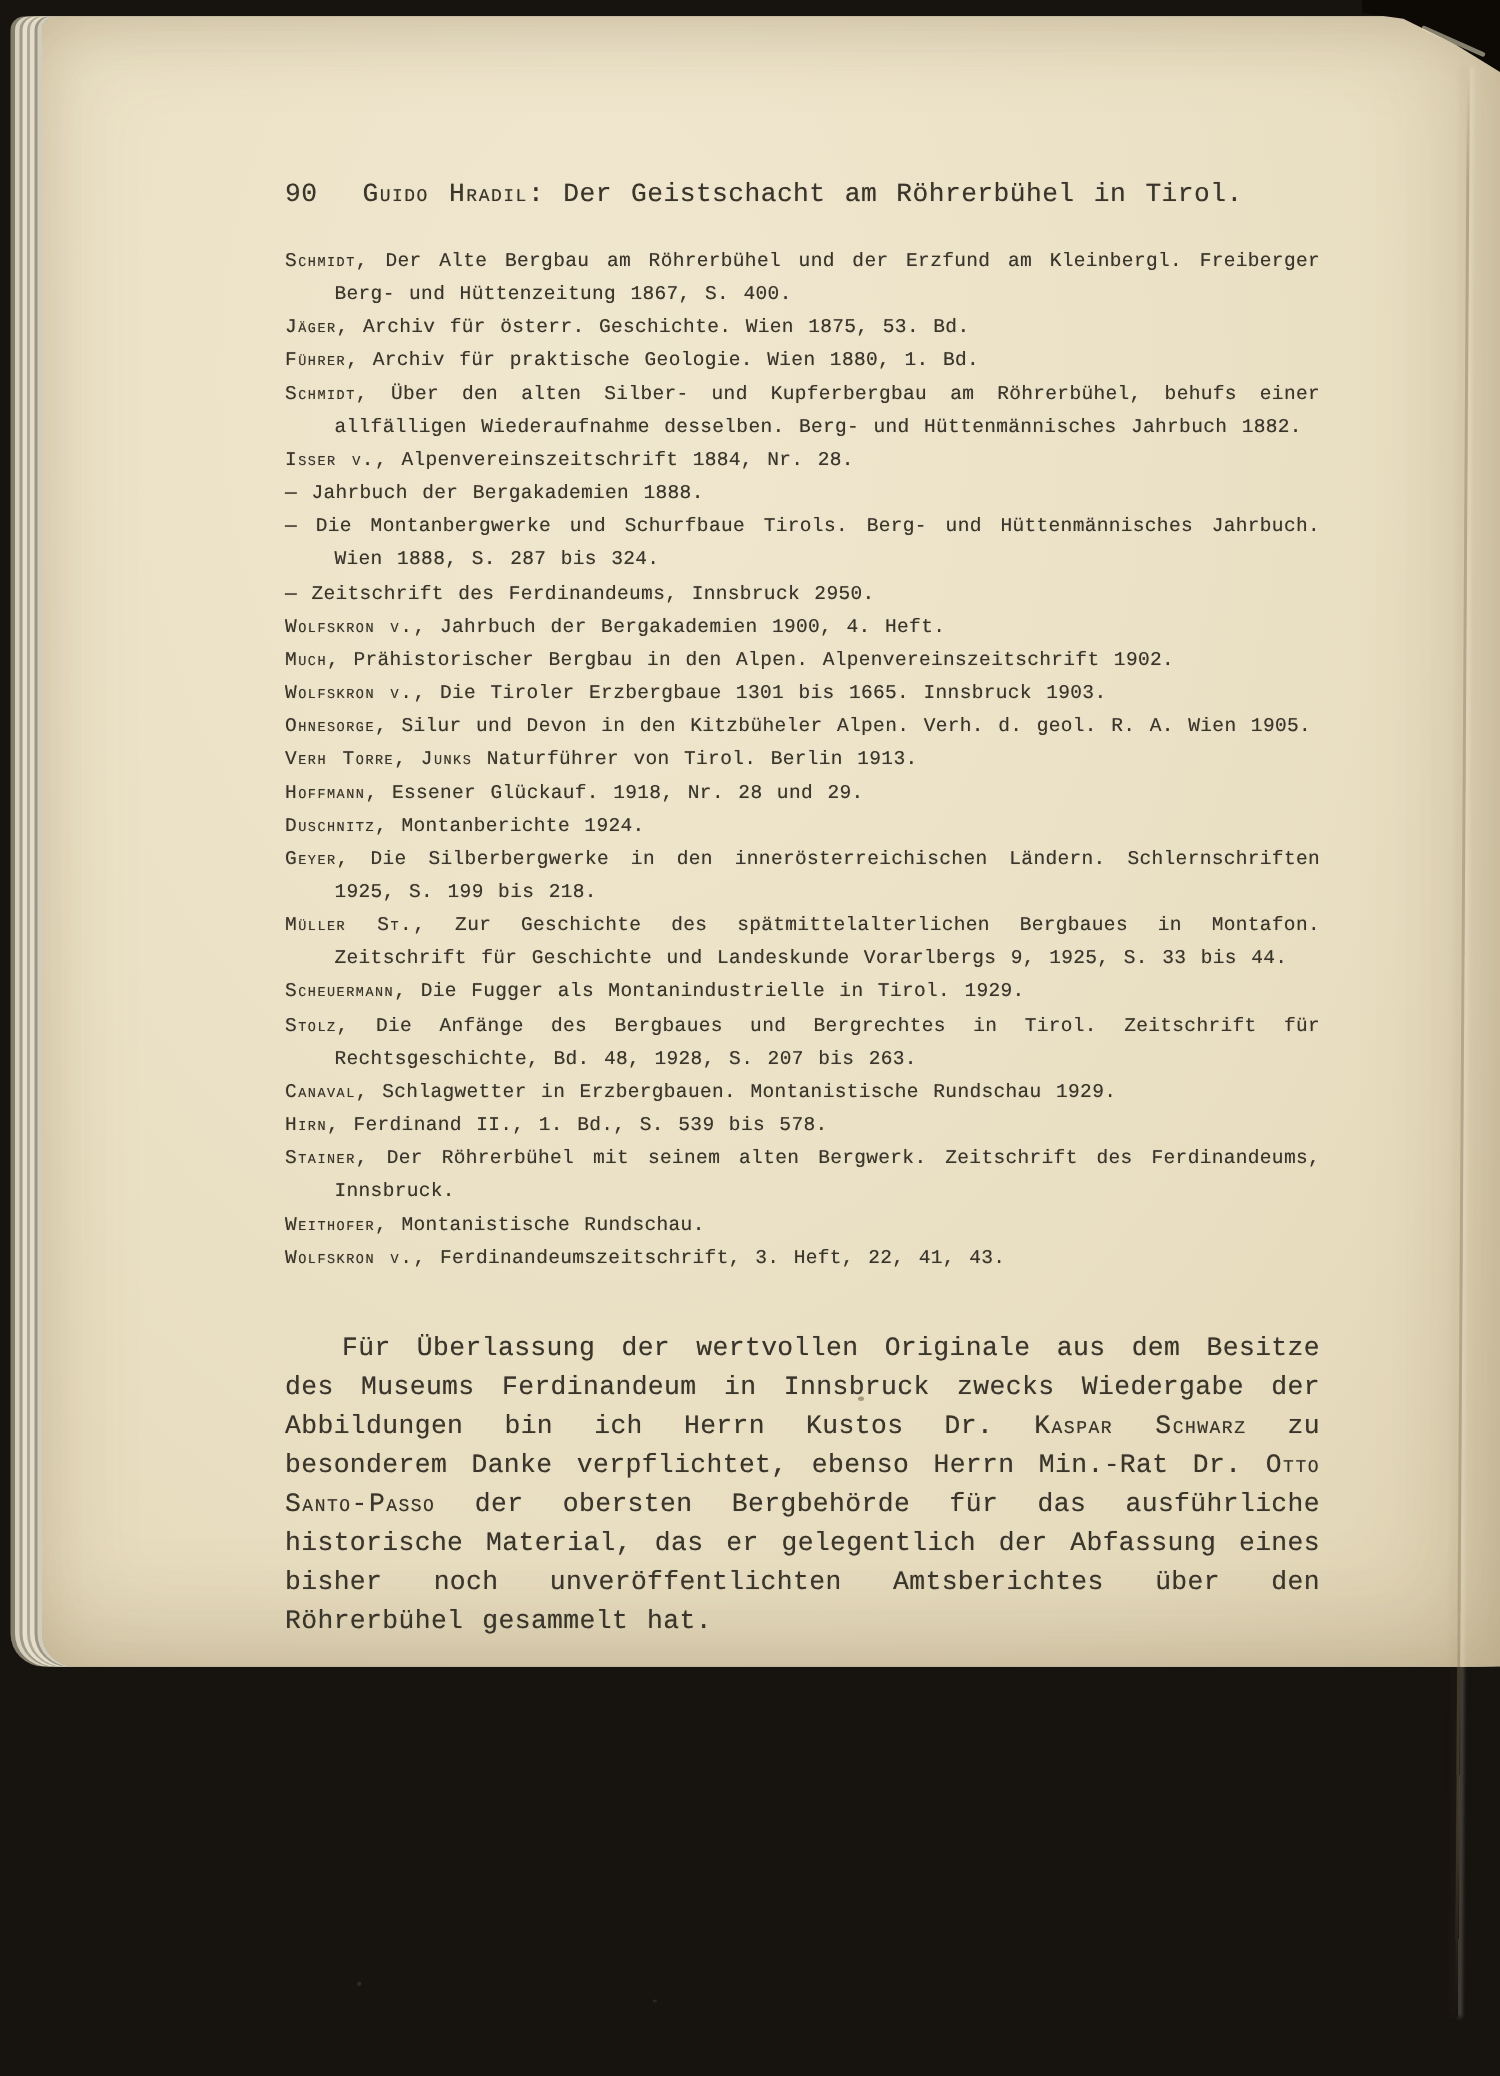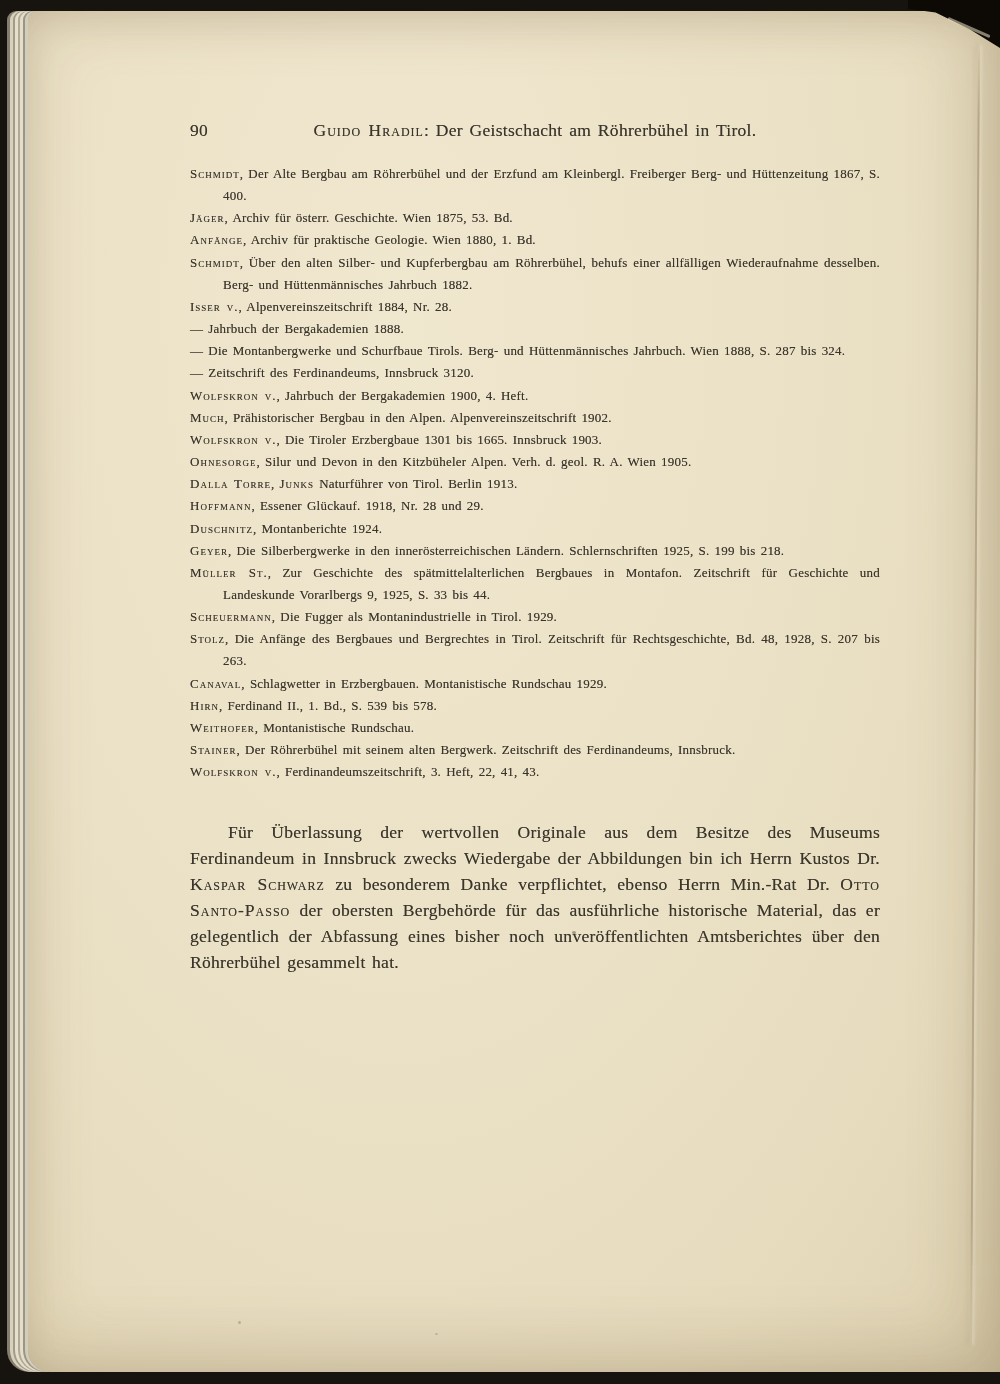--- a/index.html
+++ b/index.html
@@ -6,36 +6,37 @@
   body{
     width:1000px;height:1384px;
     background:#17130e;
     font-family:"Liberation Serif", serif;
     overflow:hidden;
   }
   .scene{position:relative;width:1000px;height:1384px;background:#17130e;overflow:hidden;}
 
   
   .page{
-    position:absolute;left:28px;top:11px;width:972px;height:1361px;
+    position:absolute;left:28px;top:11px;width:972px;height:1100px;
     background:
       radial-gradient(ellipse at 38% 22%, #f0e7cf 0%, #ebe1c6 48%, #e6dbbd 78%, #ddd1b1 100%);
     border-radius:9px 0 0 22px;
     box-shadow:
       -3px 0 0 #d2ccbc,
       -5px 0 0 #9b9583,
       -8px 0 0 #e4ddca,
       -10px 0 0 #b0a995,
       -13px 0 0 #e6dfcc,
       -15px 0 0 #a29b88,
       -18px 0 0 #d8d1bf,
       -21px 0 0 #857f6d,
       inset 0 0 70px rgba(125,104,62,.14),
       inset -25px -18px 70px rgba(110,90,55,.18),
       inset 0 10px 30px rgba(130,110,70,.12);
+    font-family: Liberation Mono, monospace;
   }
 
   
   .crease{
     position:absolute;left:946px;top:34px;height:1300px;width:2px;
     background:linear-gradient(to bottom,
       rgba(130,114,82,0) 0%, rgba(130,114,82,.42) 6%,
       rgba(130,114,82,.38) 90%, rgba(130,114,82,0) 100%);
     box-shadow:2px 0 3px rgba(255,253,240,.35), -3px 0 4px rgba(120,100,70,.12);
     transform:rotate(.35deg);
@@ -99,41 +100,41 @@
 
     <div class="content">
       <div class="header-row">
         <span class="pagenum">90</span>
         <span class="running-title"><span class="sc">Guido Hradil</span>: Der Geistschacht am Röhrerbühel in Tirol.</span>
       </div>
 
       <ul class="biblio">
           <li><span class="sc">Schmidt</span>, Der Alte Bergbau am Röhrerbühel und der Erzfund am Kleinbergl. Freiberger Berg- und Hüttenzeitung 1867, S. 400.</li>
           <li><span class="sc">Jäger</span>, Archiv für österr. Geschichte. Wien 1875, 53. Bd.</li>
-          <li><span class="sc">Anfänge</span>, Archiv für praktische Geologie. Wien 1880, 1. Bd.</li>
+          <li><span class="sc">Führer</span>, Archiv für praktische Geologie. Wien 1880, 1. Bd.</li>
           <li><span class="sc">Schmidt</span>, Über den alten Silber- und Kupferbergbau am Röhrerbühel, behufs einer allfälligen Wiederaufnahme desselben. Berg- und Hüttenmännisches Jahrbuch 1882.</li>
           <li><span class="sc">Isser v.</span>, Alpenvereinszeitschrift 1884, Nr. 28.</li>
           <li>— Jahrbuch der Bergakademien 1888.</li>
           <li>— Die Montanbergwerke und Schurfbaue Tirols. Berg- und Hüttenmännisches Jahrbuch. Wien 1888, S. 287 bis 324.</li>
-          <li>— Zeitschrift des Ferdinandeums, Innsbruck 3120.</li>
+          <li>— Zeitschrift des Ferdinandeums, Innsbruck 2950.</li>
           <li><span class="sc">Wolfskron v.</span>, Jahrbuch der Bergakademien 1900, 4. Heft.</li>
           <li><span class="sc">Much</span>, Prähistorischer Bergbau in den Alpen. Alpenvereinszeitschrift 1902.</li>
           <li><span class="sc">Wolfskron v.</span>, Die Tiroler Erzbergbaue 1301 bis 1665. Innsbruck 1903.</li>
           <li><span class="sc">Ohnesorge</span>, Silur und Devon in den Kitzbüheler Alpen. Verh. d. geol. R. A. Wien 1905.</li>
-          <li><span class="sc">Dalla Torre</span>, <span class="sc">Junks</span> Naturführer von Tirol. Berlin 1913.</li>
+          <li><span class="sc">Verh Torre</span>, <span class="sc">Junks</span> Naturführer von Tirol. Berlin 1913.</li>
           <li><span class="sc">Hoffmann</span>, Essener Glückauf. 1918, Nr. 28 und 29.</li>
           <li><span class="sc">Duschnitz</span>, Montanberichte 1924.</li>
           <li><span class="sc">Geyer</span>, Die Silberbergwerke in den innerösterreichischen Ländern. Schlernschriften 1925, S. 199 bis 218.</li>
           <li><span class="sc">Müller St.</span>, Zur Geschichte des spätmittelalterlichen Bergbaues in Montafon. Zeitschrift für Geschichte und Landeskunde Vorarlbergs 9, 1925, S. 33 bis 44.</li>
           <li><span class="sc">Scheuermann</span>, Die Fugger als Montanindustrielle in Tirol. 1929.</li>
           <li><span class="sc">Stolz</span>, Die Anfänge des Bergbaues und Bergrechtes in Tirol. Zeitschrift für Rechtsgeschichte, Bd. 48, 1928, S. 207 bis 263.</li>
           <li><span class="sc">Canaval</span>, Schlagwetter in Erzbergbauen. Montanistische Rundschau 1929.</li>
           <li><span class="sc">Hirn</span>, Ferdinand II., 1. Bd., S. 539 bis 578.</li>
+          <li><span class="sc">Stainer</span>, Der Röhrerbühel mit seinem alten Bergwerk. Zeitschrift des Ferdinandeums, Innsbruck.</li>
           <li><span class="sc">Weithofer</span>, Montanistische Rundschau.</li>
-          <li><span class="sc">Stainer</span>, Der Röhrerbühel mit seinem alten Bergwerk. Zeitschrift des Ferdinandeums, Innsbruck.</li>
           <li><span class="sc">Wolfskron v.</span>, Ferdinandeumszeitschrift, 3. Heft, 22, 41, 43.</li>
         </ul>
 
       <p class="closing">Für Überlassung der wertvollen Originale aus dem Besitze des Museums Ferdinandeum in Innsbruck zwecks Wiedergabe der Abbildungen bin ich Herrn Kustos Dr. <span class="sc">Kaspar Schwarz</span> zu besonderem Danke verpflichtet, ebenso Herrn Min.-Rat Dr. <span class="sc">Otto Santo-Passo</span> der obersten Bergbehörde für das ausführliche historische Material, das er gelegentlich der Abfassung eines bisher noch unveröffentlichten Amtsberichtes über den Röhrerbühel gesammelt hat.</p>
     </div>
   </div>
 
   <div class="corner-shade"></div>
   <div class="corner-glint"></div>
 </div>

